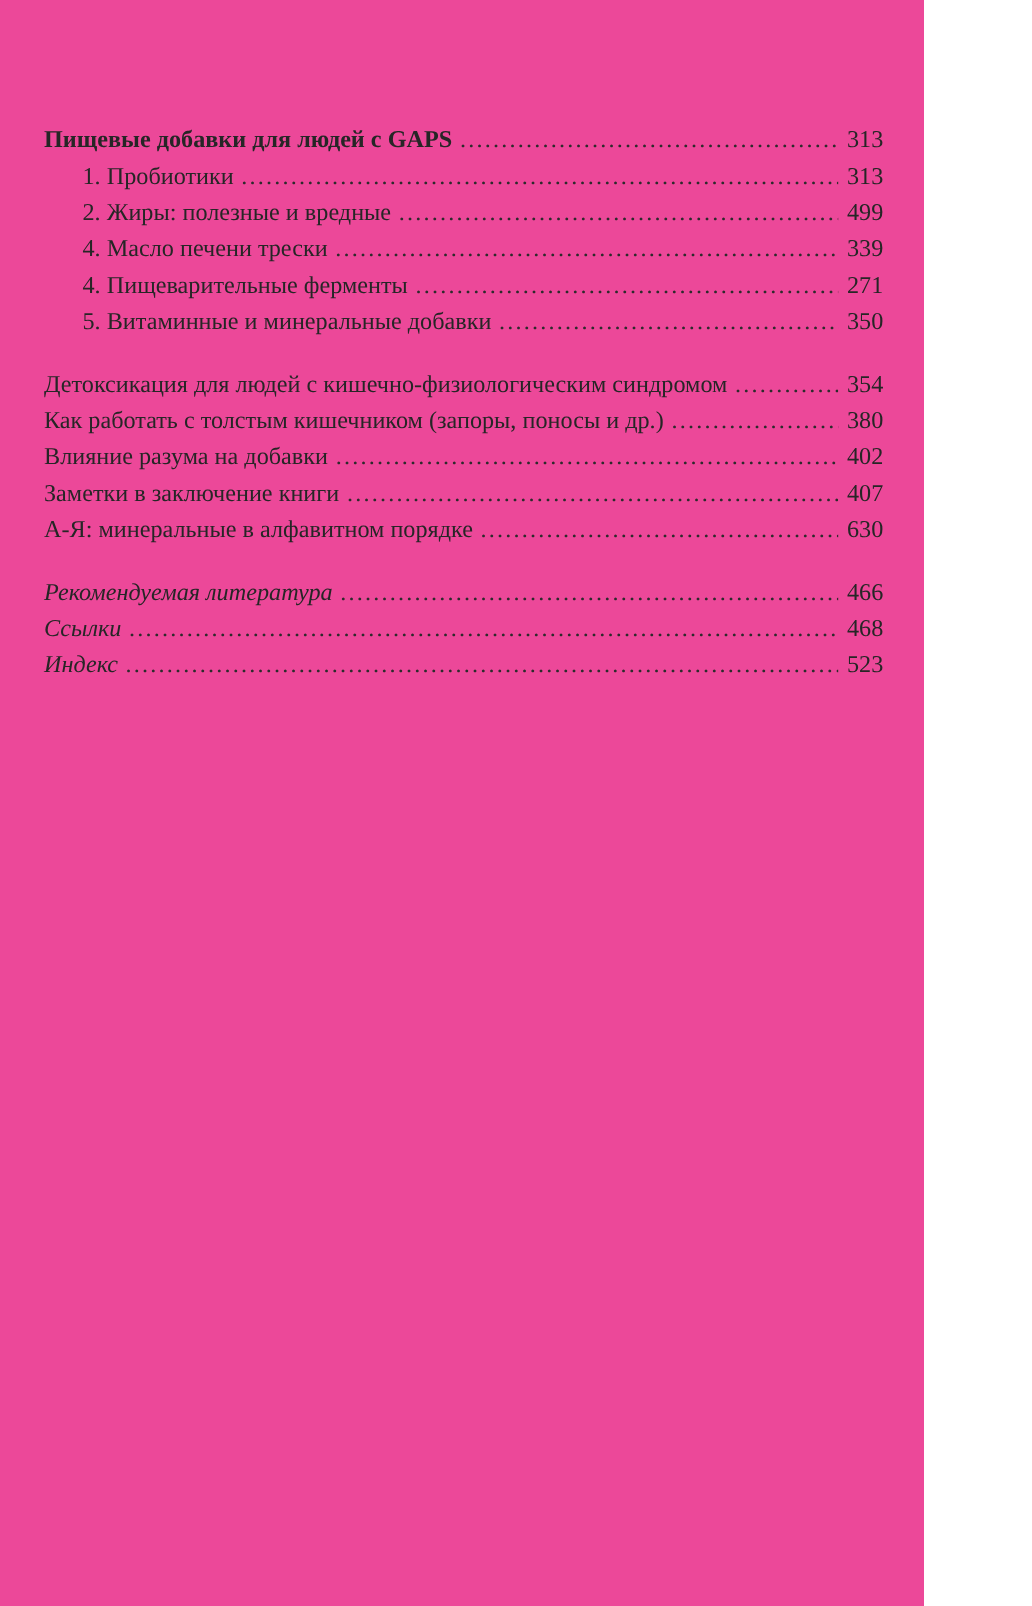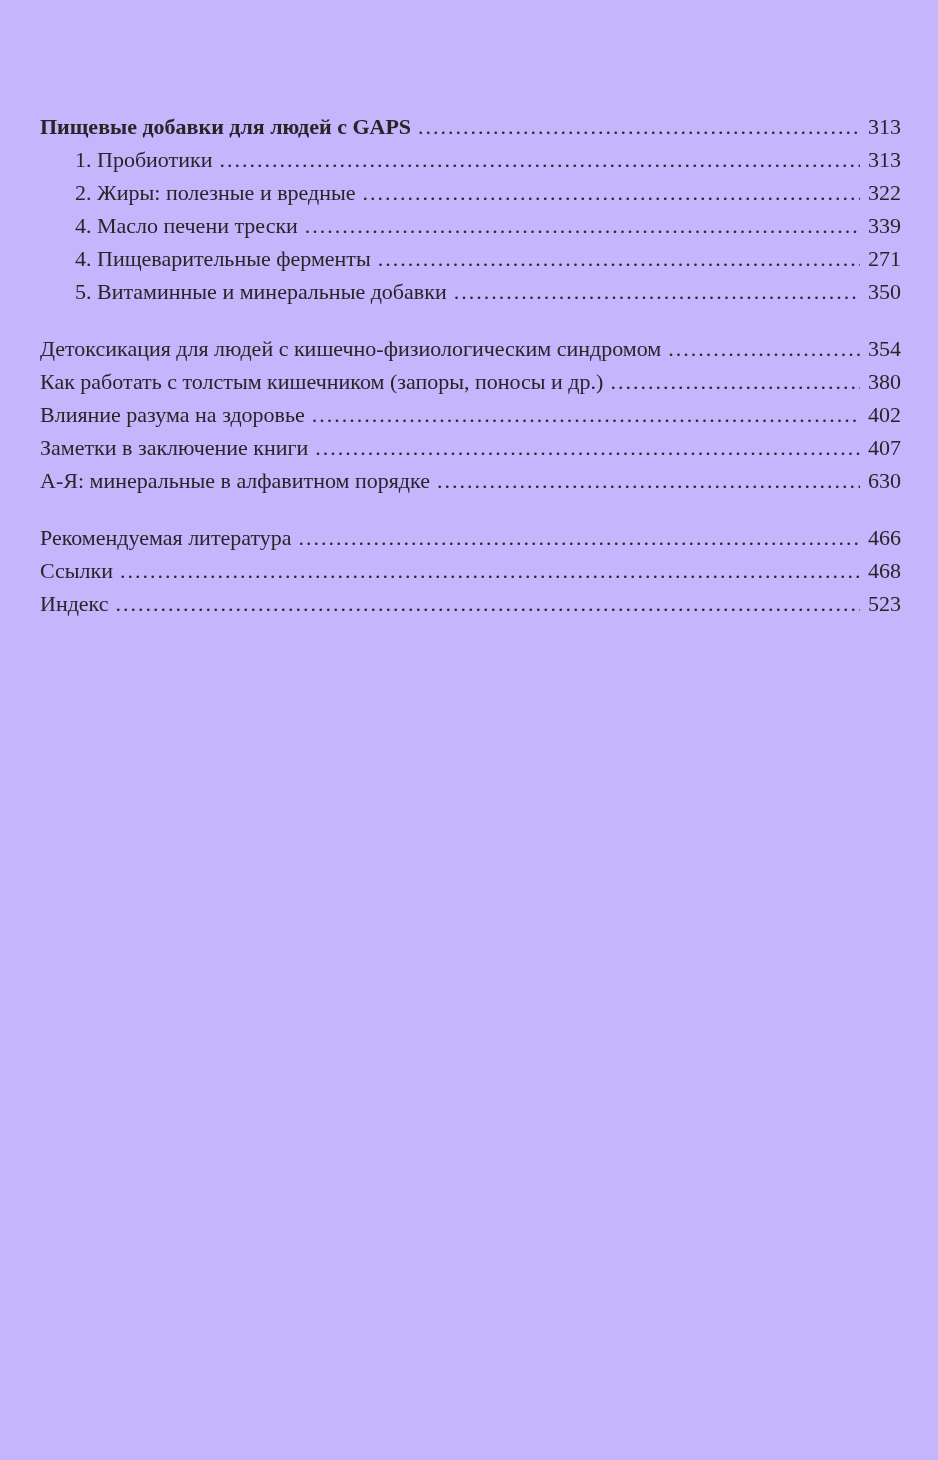--- a/index.html
+++ b/index.html
@@ -2,23 +2,23 @@
 <html lang="ru"><head>
 <meta charset="utf-8">
 <style>
   html, body {
     margin: 0;
     padding: 0;
     background: #ffffff;
   }
   .book-page {
     position: relative;
-    width: 938px;
+    width: 840px;
     height: 1460px;
-    background: #c4b5fd;
+    background: #ec4899;
     overflow: hidden;
     font-family: "Liberation Serif", "DejaVu Serif", serif;
     color: #262626;
   }
   .toc {
     position: absolute;
     top: 110px;
     left: 40px;
     right: 37px;
   }
@@ -26,21 +26,21 @@
   .toc-section + .toc-section { margin-top: 24px; }
   .toc-row {
     display: flex;
     align-items: baseline;
     font-size: 22px;
     line-height: 33px;
     white-space: nowrap;
   }
   .toc-row.indent { padding-left: 35px; }
   .toc-row.bold .label { font-weight: bold; }
-  .toc-row.italic .label { }
+  .toc-row.italic .label { font-style: italic; }
   .label { flex: 0 0 auto; }
   .dots {
     flex: 1 1 auto;
     overflow: hidden;
     white-space: nowrap;
     margin-left: 7px;
     margin-right: 1px;
     min-width: 12px;
   }
   .dots::after {
@@ -66,21 +66,21 @@
     <span class="page-num">313</span>
   </div>
         <div class="toc-row indent">
     <span class="label">1. Пробиотики</span>
     <span class="dots"></span>
     <span class="page-num">313</span>
   </div>
         <div class="toc-row indent">
     <span class="label">2. Жиры: полезные и вредные</span>
     <span class="dots"></span>
-    <span class="page-num">322</span>
+    <span class="page-num">499</span>
   </div>
         <div class="toc-row indent">
     <span class="label">4. Масло печени трески</span>
     <span class="dots"></span>
     <span class="page-num">339</span>
   </div>
         <div class="toc-row indent">
     <span class="label">4. Пищеварительные ферменты</span>
     <span class="dots"></span>
     <span class="page-num">271</span>
@@ -96,21 +96,21 @@
     <span class="label">Детоксикация для людей с кишечно-физиологическим синдромом</span>
     <span class="dots"></span>
     <span class="page-num">354</span>
   </div>
         <div class="toc-row">
     <span class="label">Как работать с толстым кишечником (запоры, поносы и др.)</span>
     <span class="dots"></span>
     <span class="page-num">380</span>
   </div>
         <div class="toc-row">
-    <span class="label">Влияние разума на здоровье</span>
+    <span class="label">Влияние разума на добавки</span>
     <span class="dots"></span>
     <span class="page-num">402</span>
   </div>
         <div class="toc-row">
     <span class="label">Заметки в заключение книги</span>
     <span class="dots"></span>
     <span class="page-num">407</span>
   </div>
         <div class="toc-row">
     <span class="label">А-Я: минеральные в алфавитном порядке</span>

